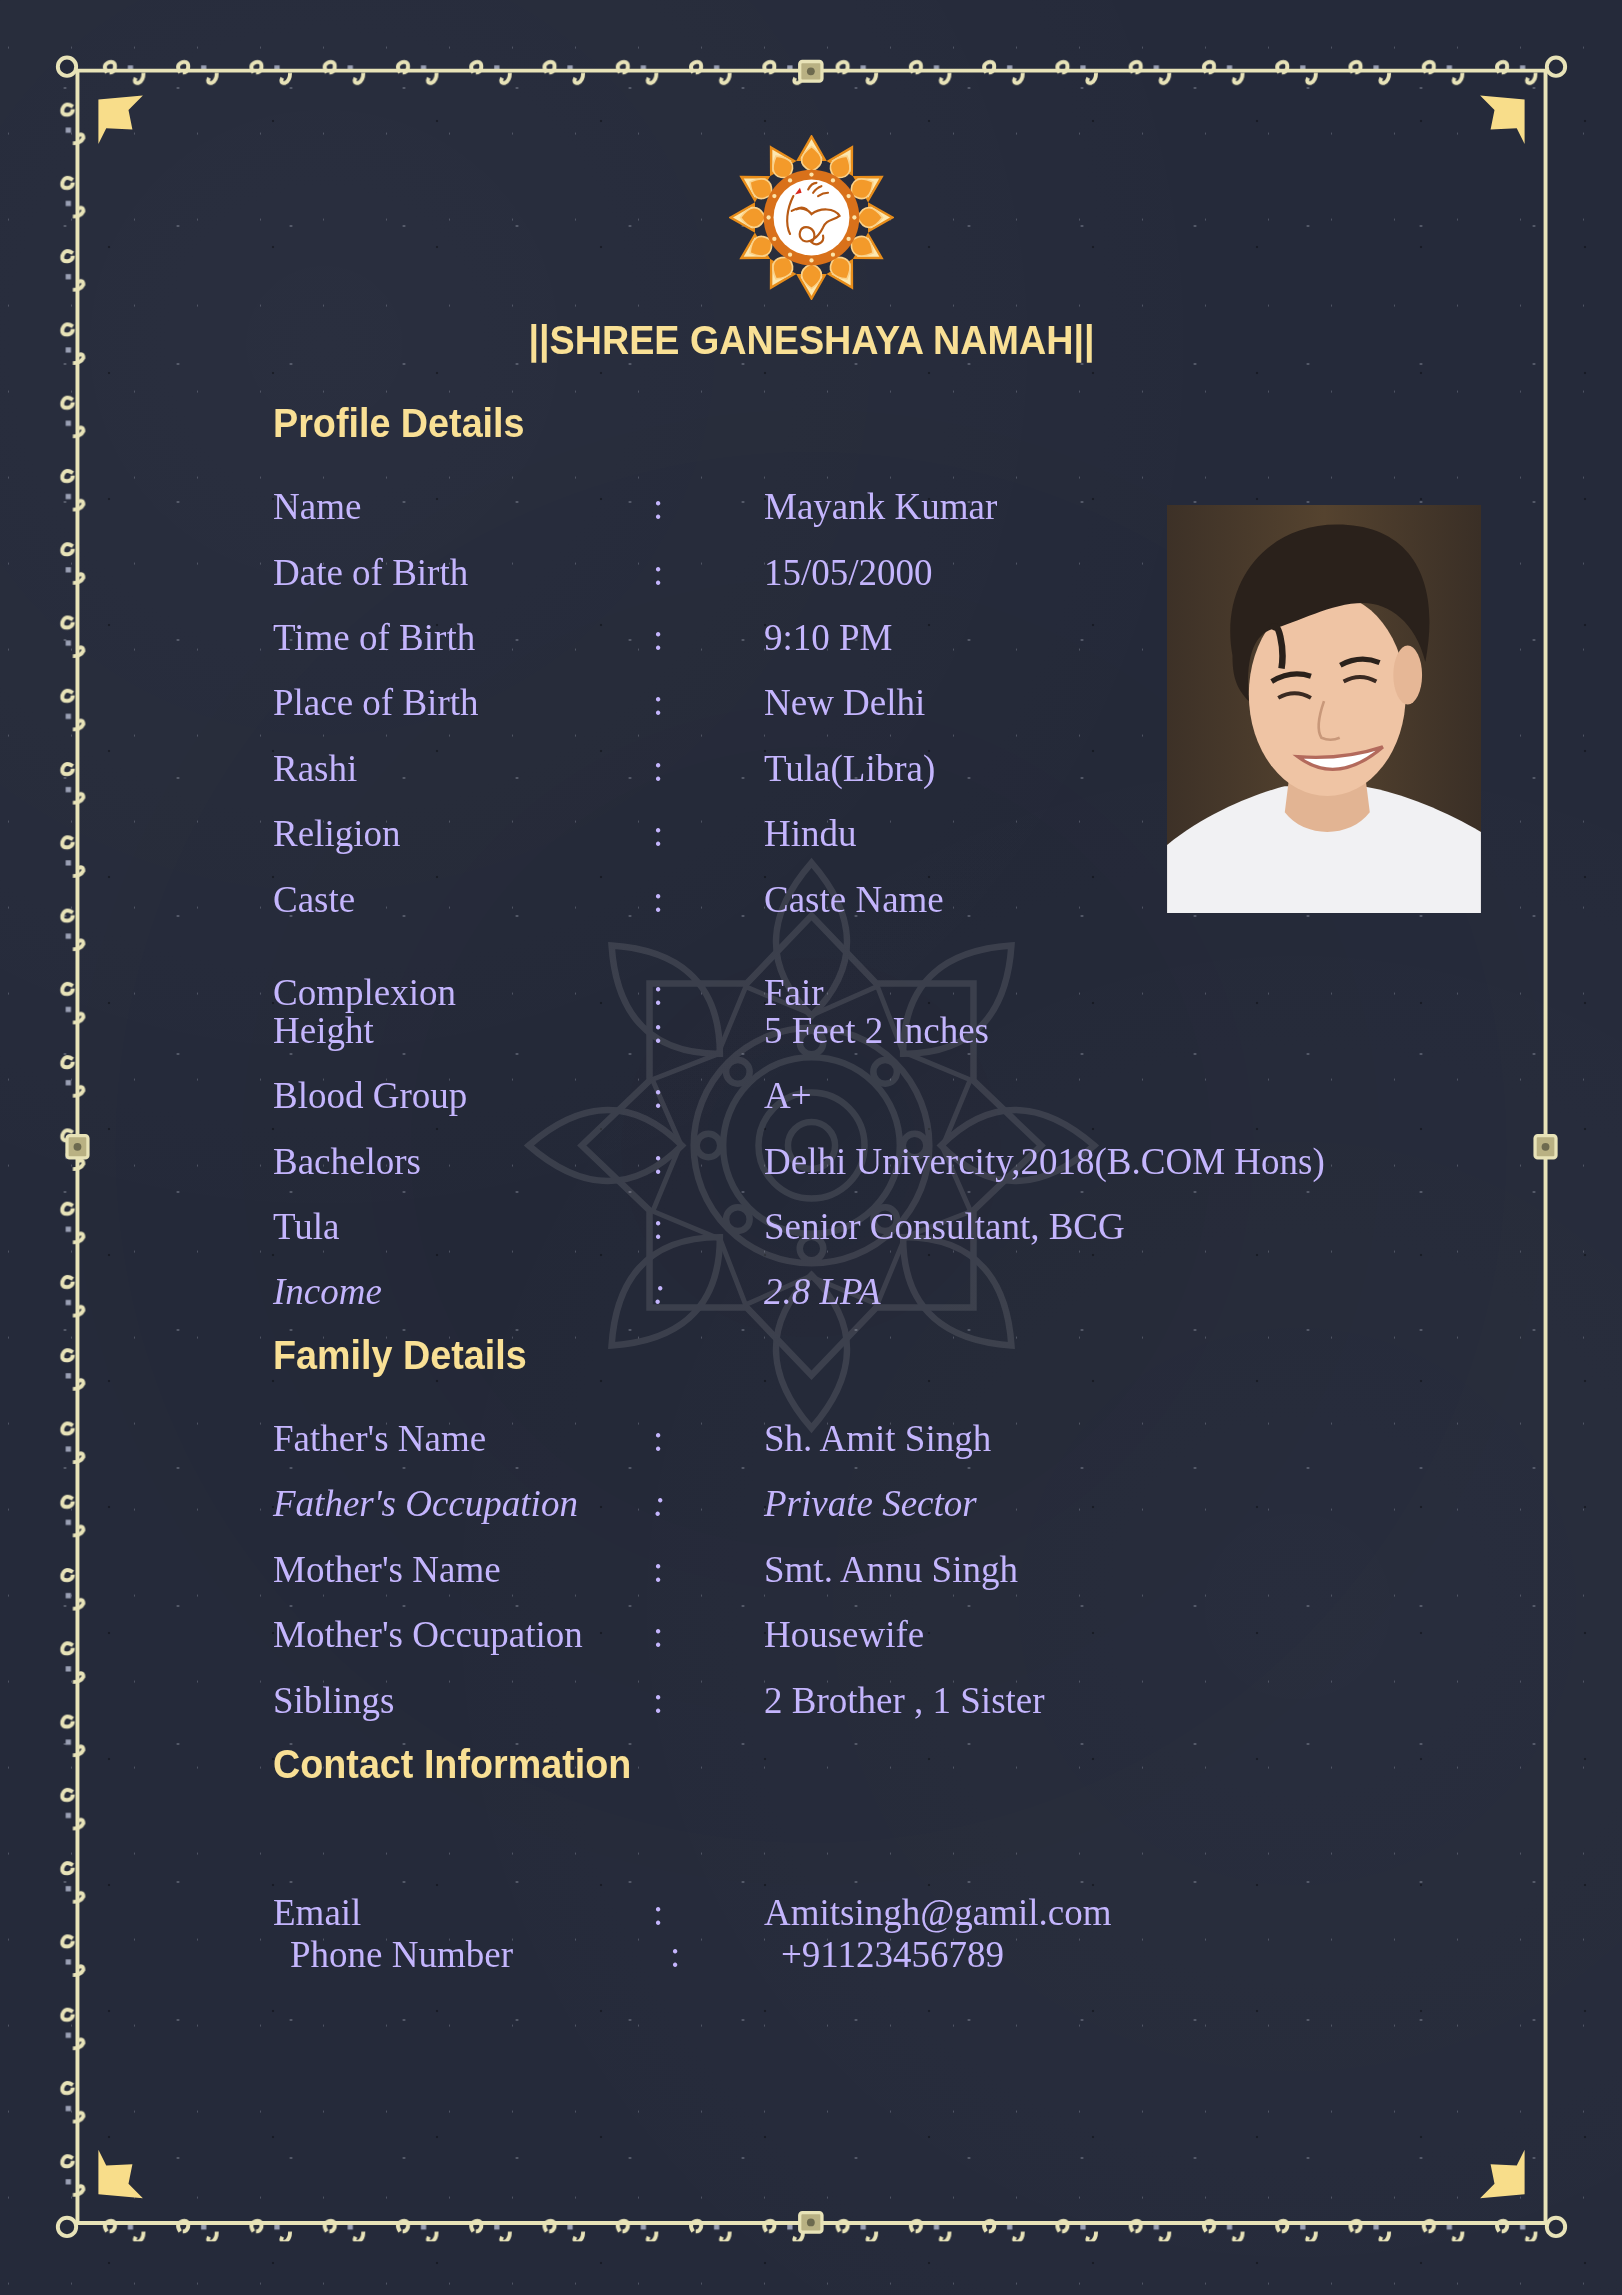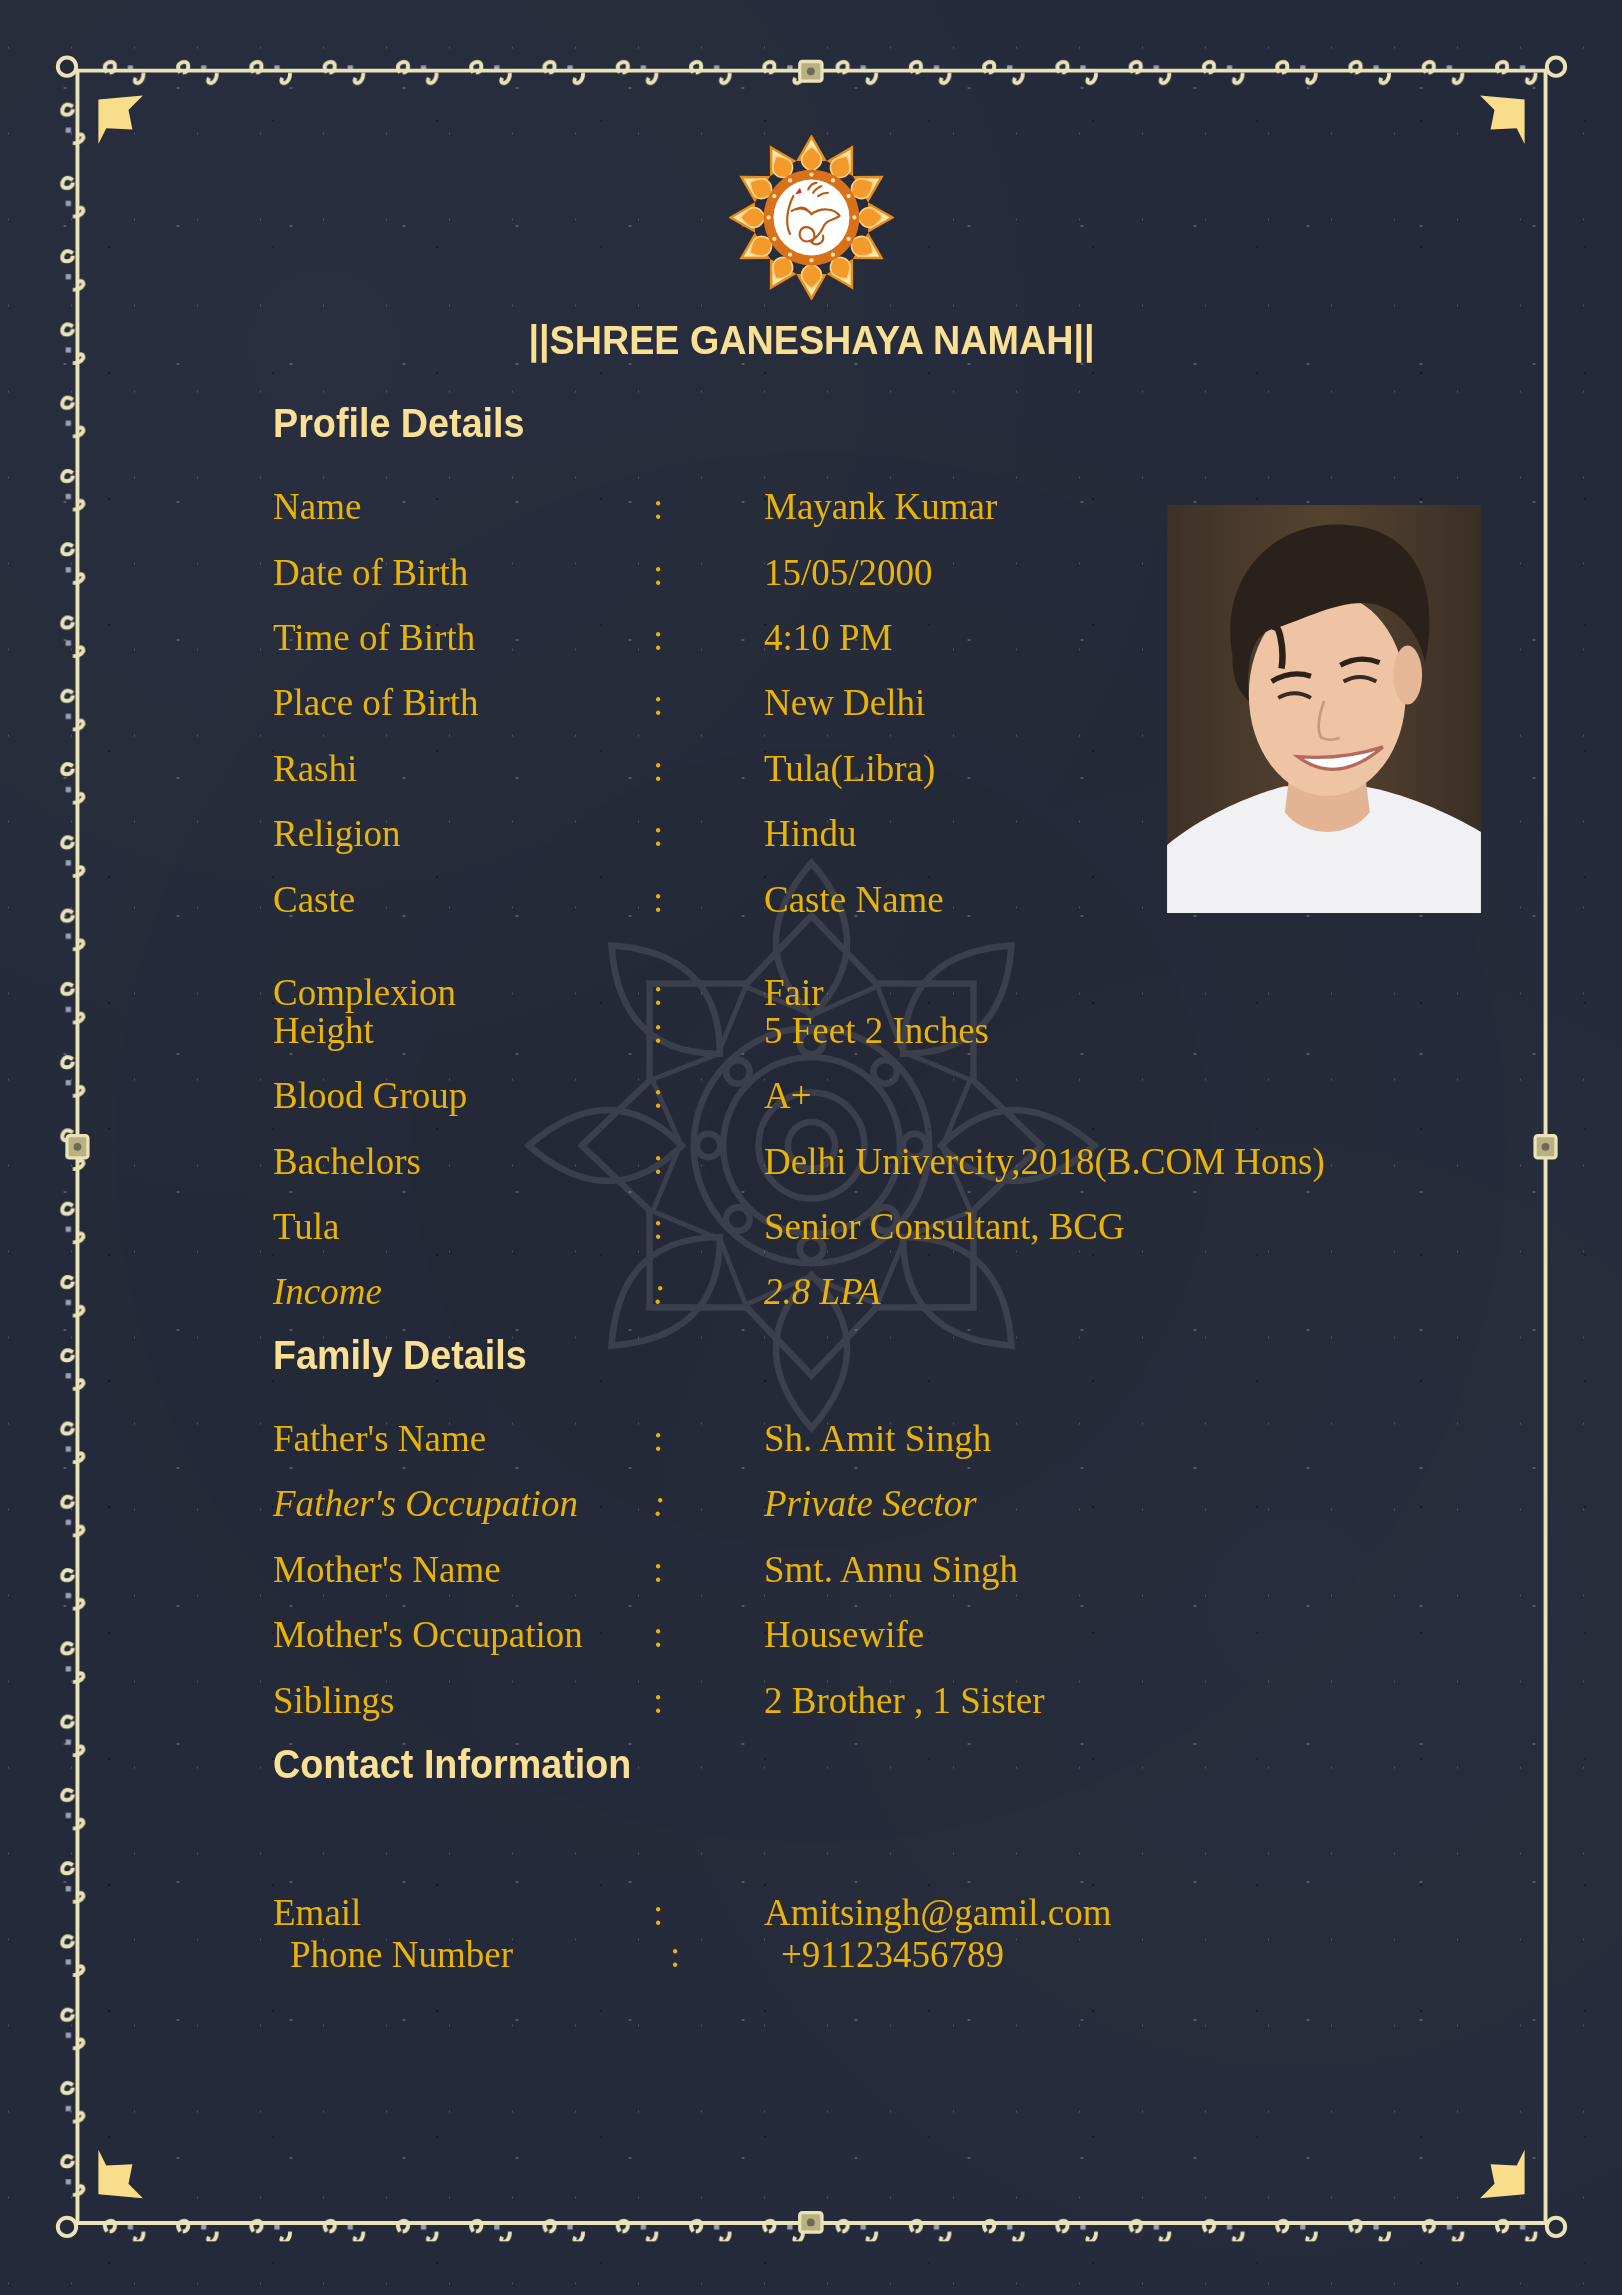--- a/index.html
+++ b/index.html
@@ -77,21 +77,21 @@
       transform-origin: left;
       margin: 0;
       white-space: nowrap;
     }
     .row {
       position: absolute;
       left: 273px;
       height: 65px;
       width: 1112px;
       font-size: 37px;
-      color: #eab308;
+      color: #c4b5fd;
       line-height: 1;
     }
     .row .label {
       position: absolute;
       left: 0;
       top: 0;
       white-space: nowrap;
     }
     .row .colon {
       position: absolute;
@@ -305,21 +305,21 @@
   <span class="value">Mayank Kumar</span>
 </div>
 <div class="row" style="top:554px;">
   <span class="label">Date of Birth</span>
   <span class="colon">:</span>
   <span class="value">15/05/2000</span>
 </div>
 <div class="row" style="top:619px;">
   <span class="label">Time of Birth</span>
   <span class="colon">:</span>
-  <span class="value">4:10 PM</span>
+  <span class="value">9:10 PM</span>
 </div>
 <div class="row" style="top:684px;">
   <span class="label">Place of Birth</span>
   <span class="colon">:</span>
   <span class="value">New Delhi</span>
 </div>
 <div class="row" style="top:750px;">
   <span class="label">Rashi</span>
   <span class="colon">:</span>
   <span class="value">Tula(Libra)</span>

